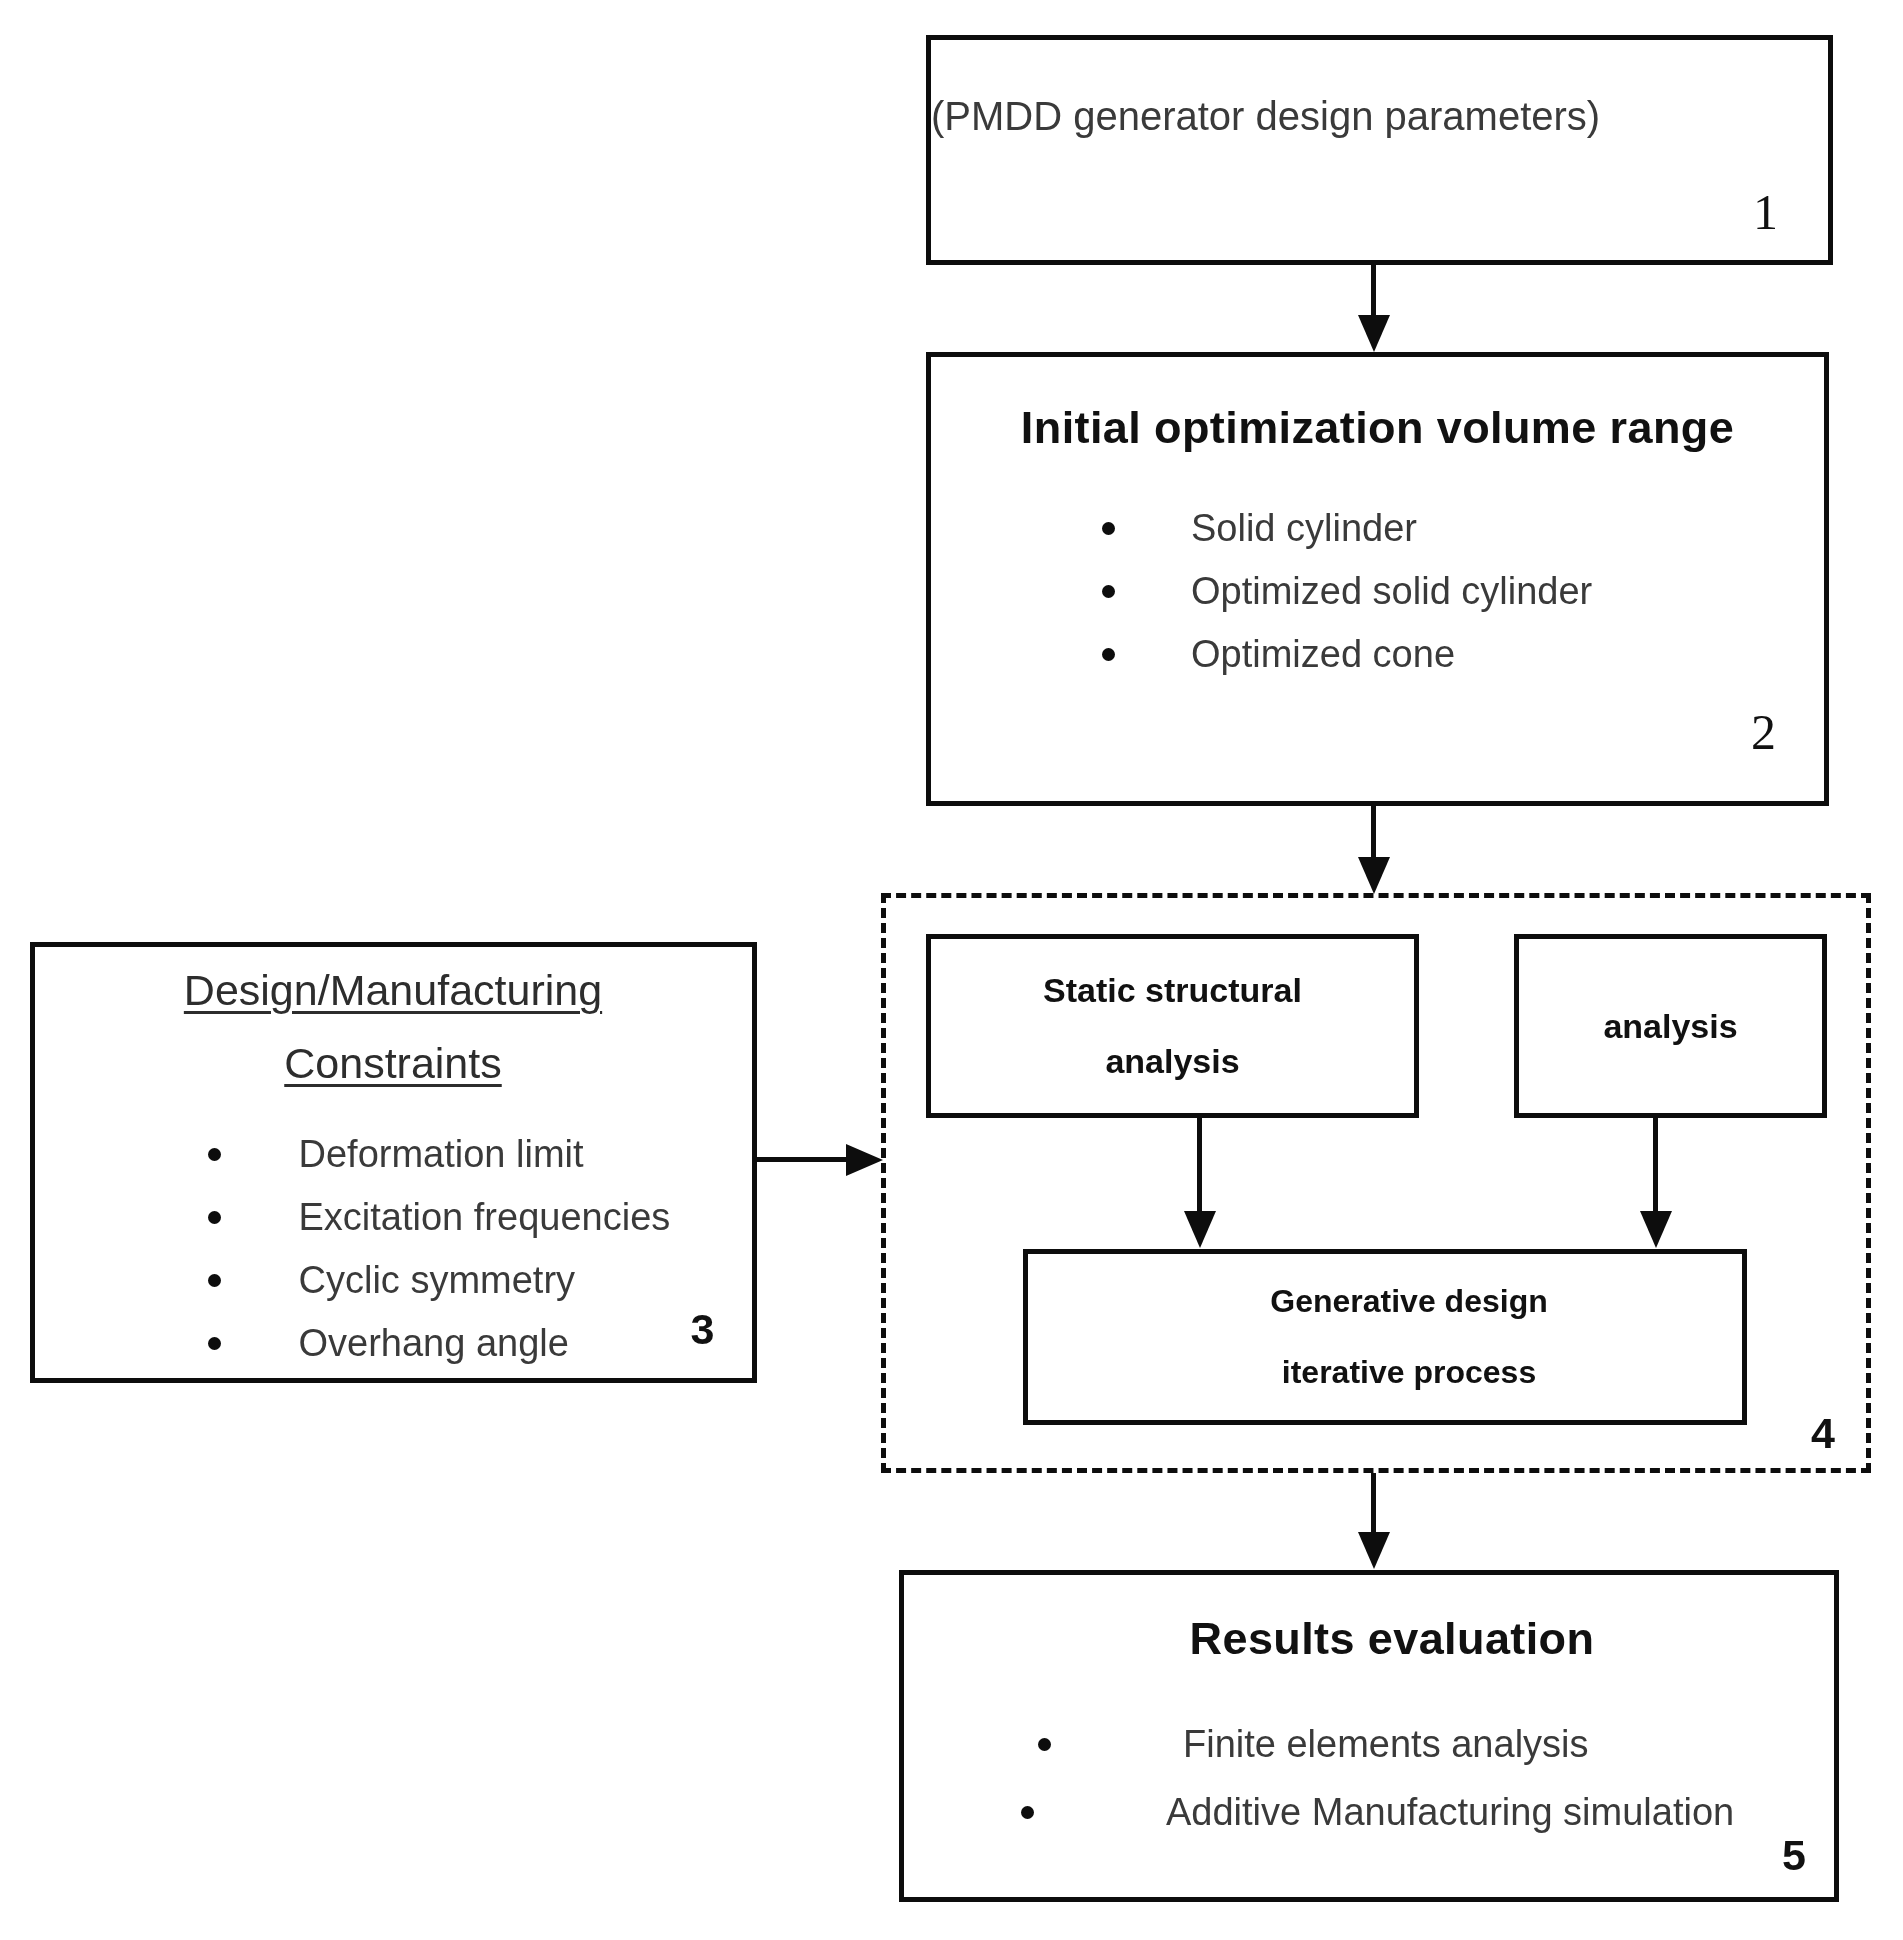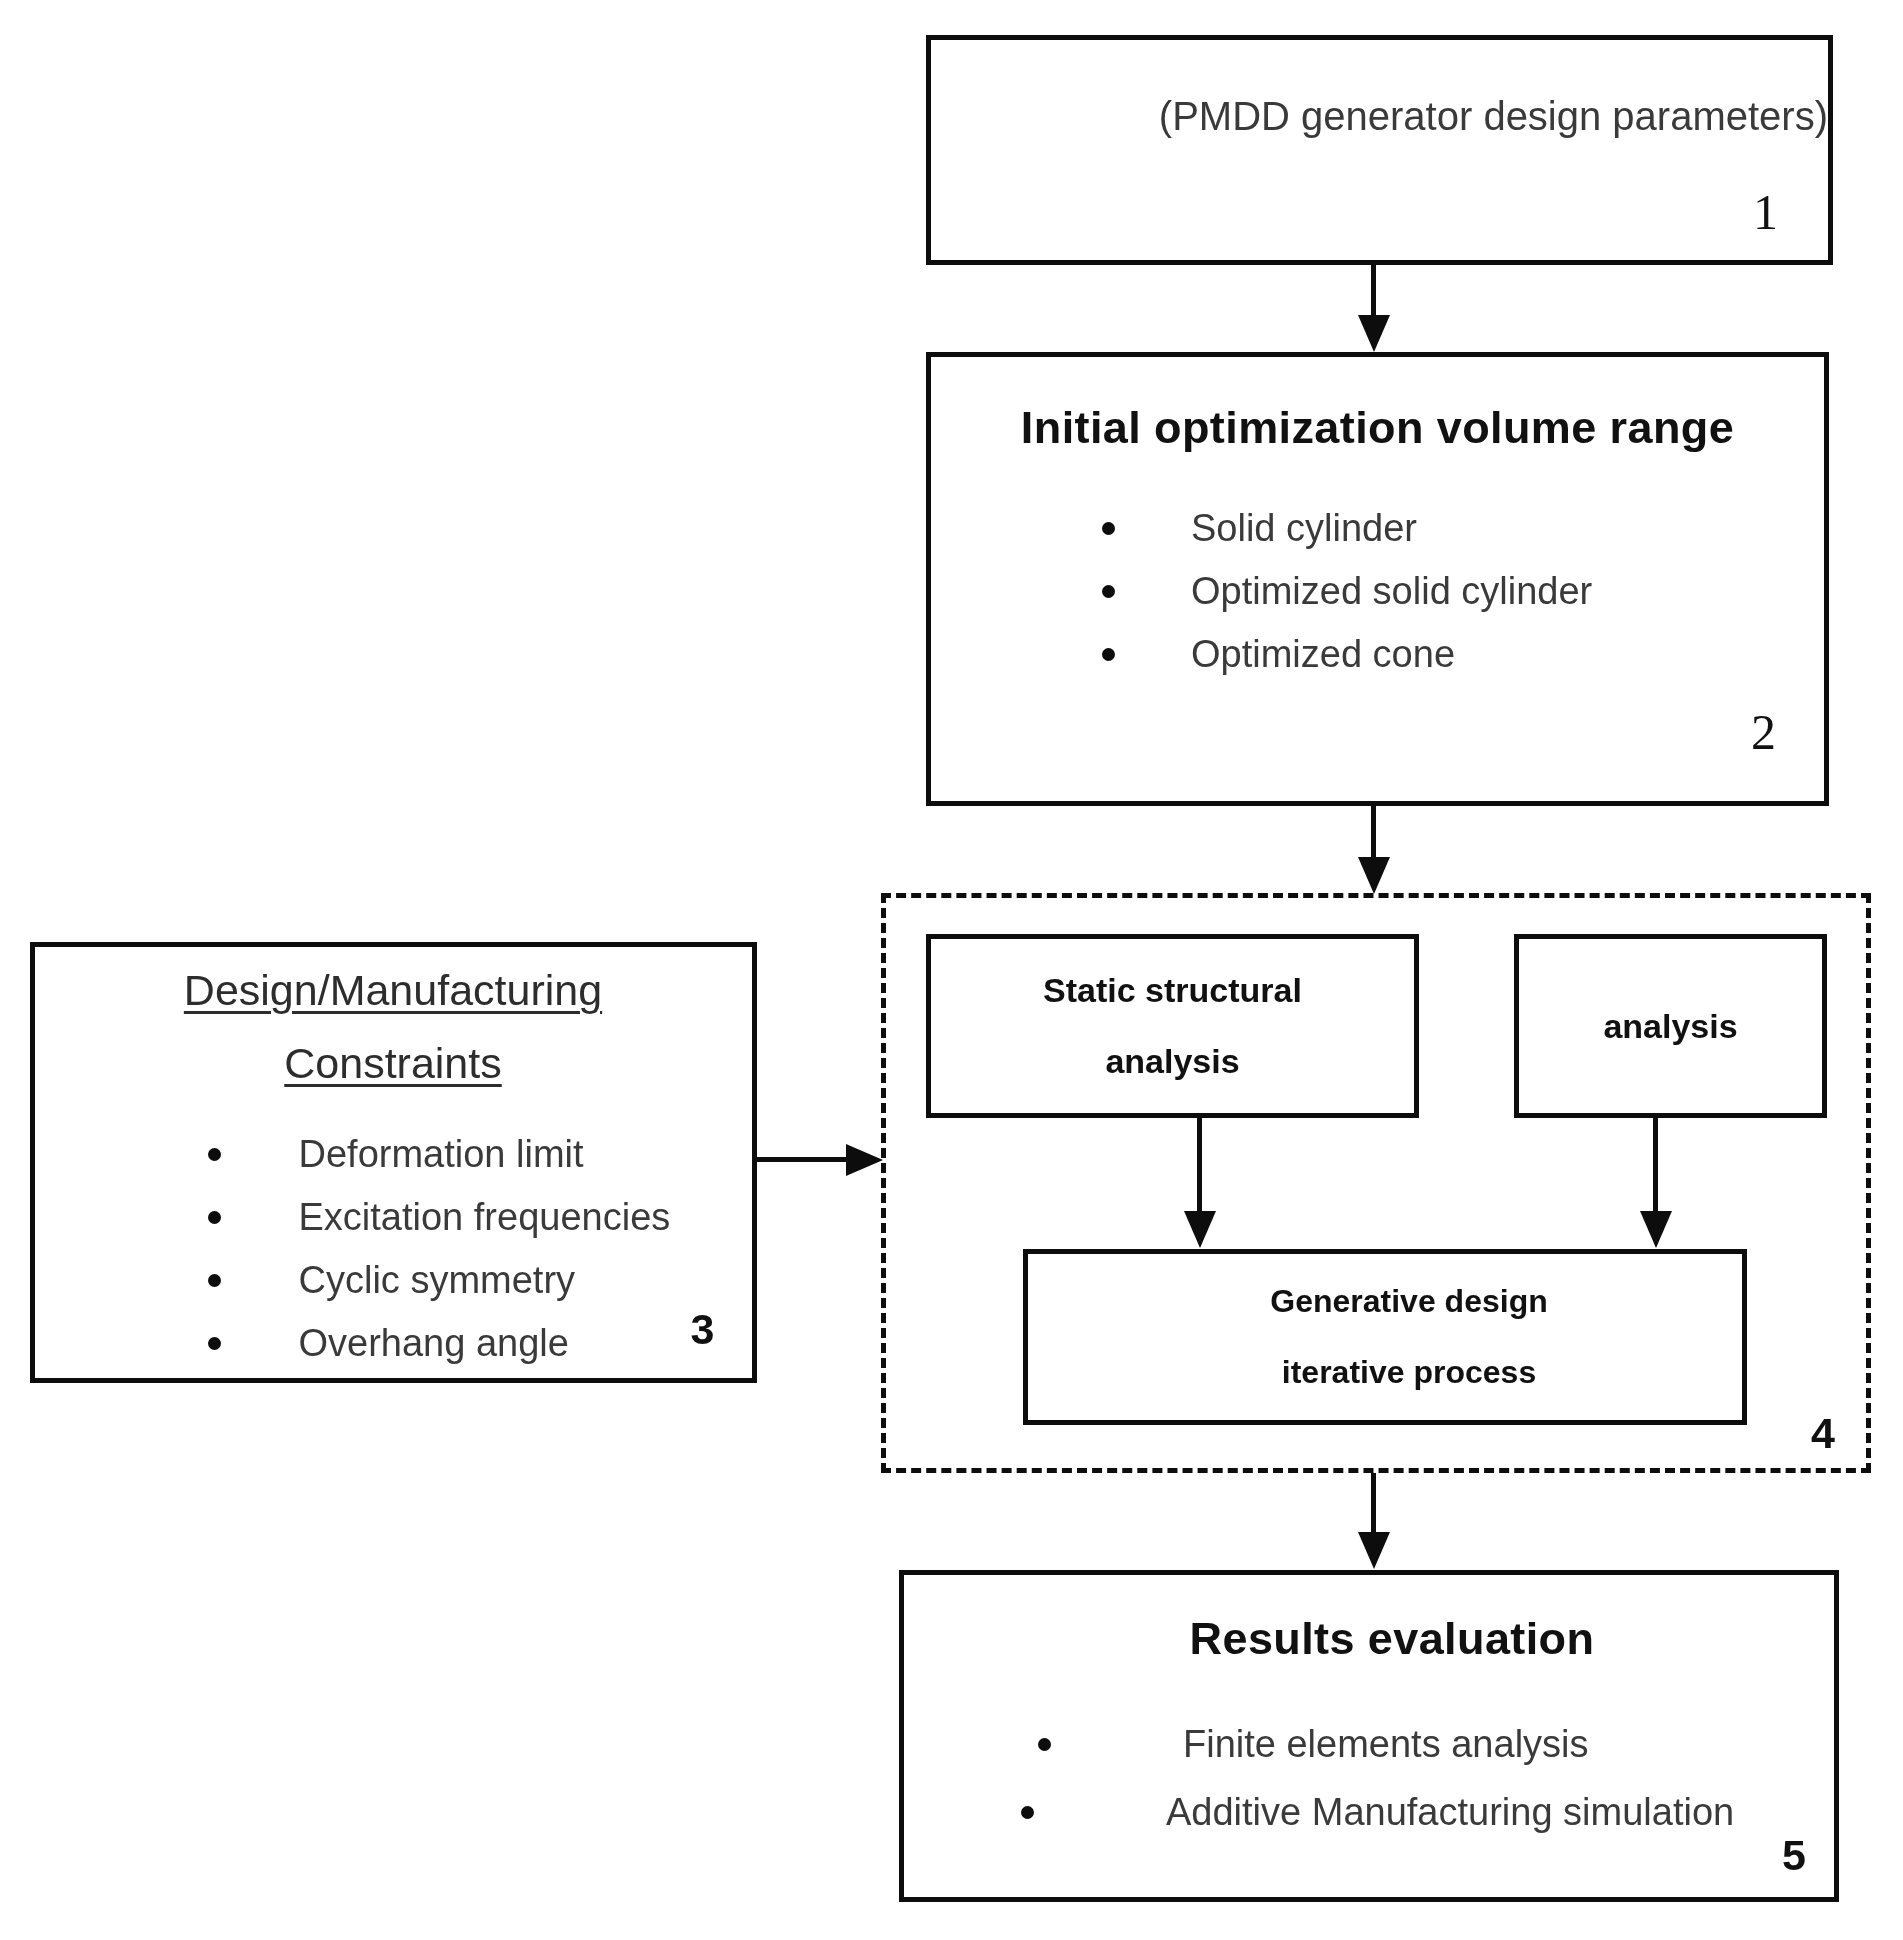--- a/index.html
+++ b/index.html
@@ -32,21 +32,21 @@
     font-weight:700;
     font-size:45px;
     color:var(--title);
     text-align:center;
     letter-spacing:0.4px;
   }
   .box-subtitle{
     font-weight:400;
     font-size:40px;
     color:var(--body);
-    text-align:right;
+    text-align:left;
   }
   .title-lines{
     font-weight:700;
     font-size:34px;
     line-height:71px;
     color:var(--title);
     text-align:center;
   }
   .underlined-title{
     font-weight:400;

